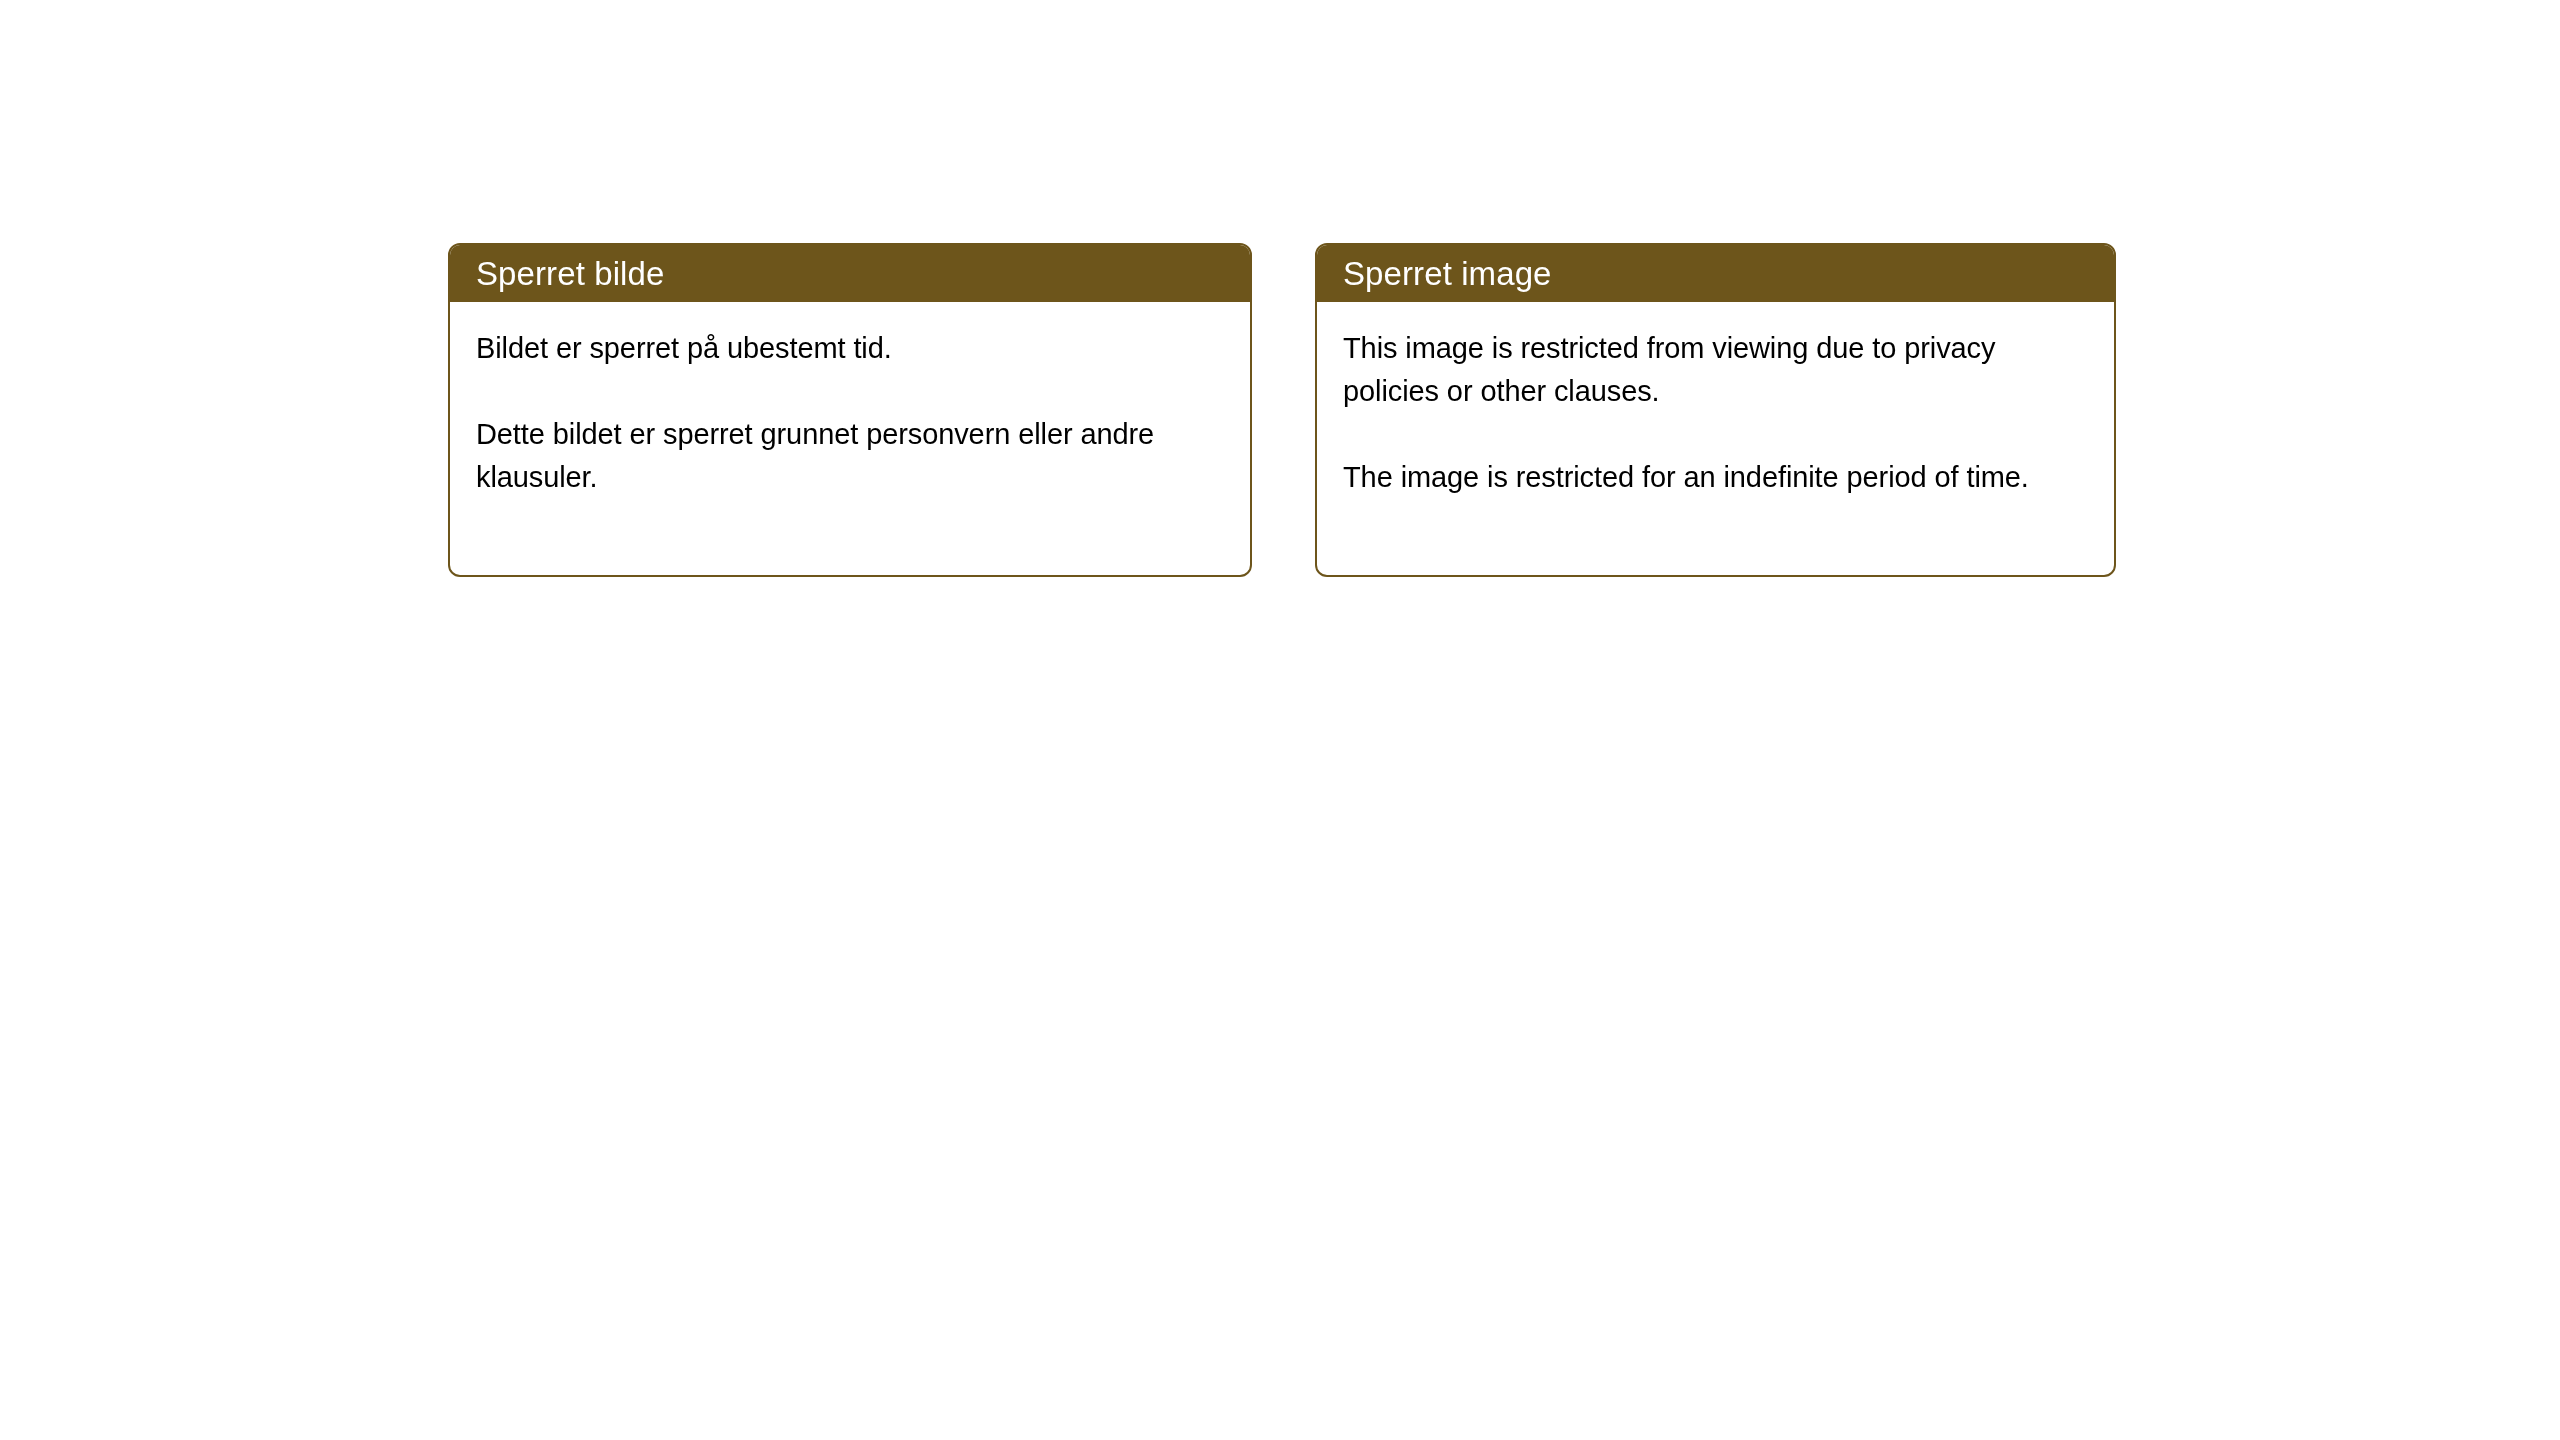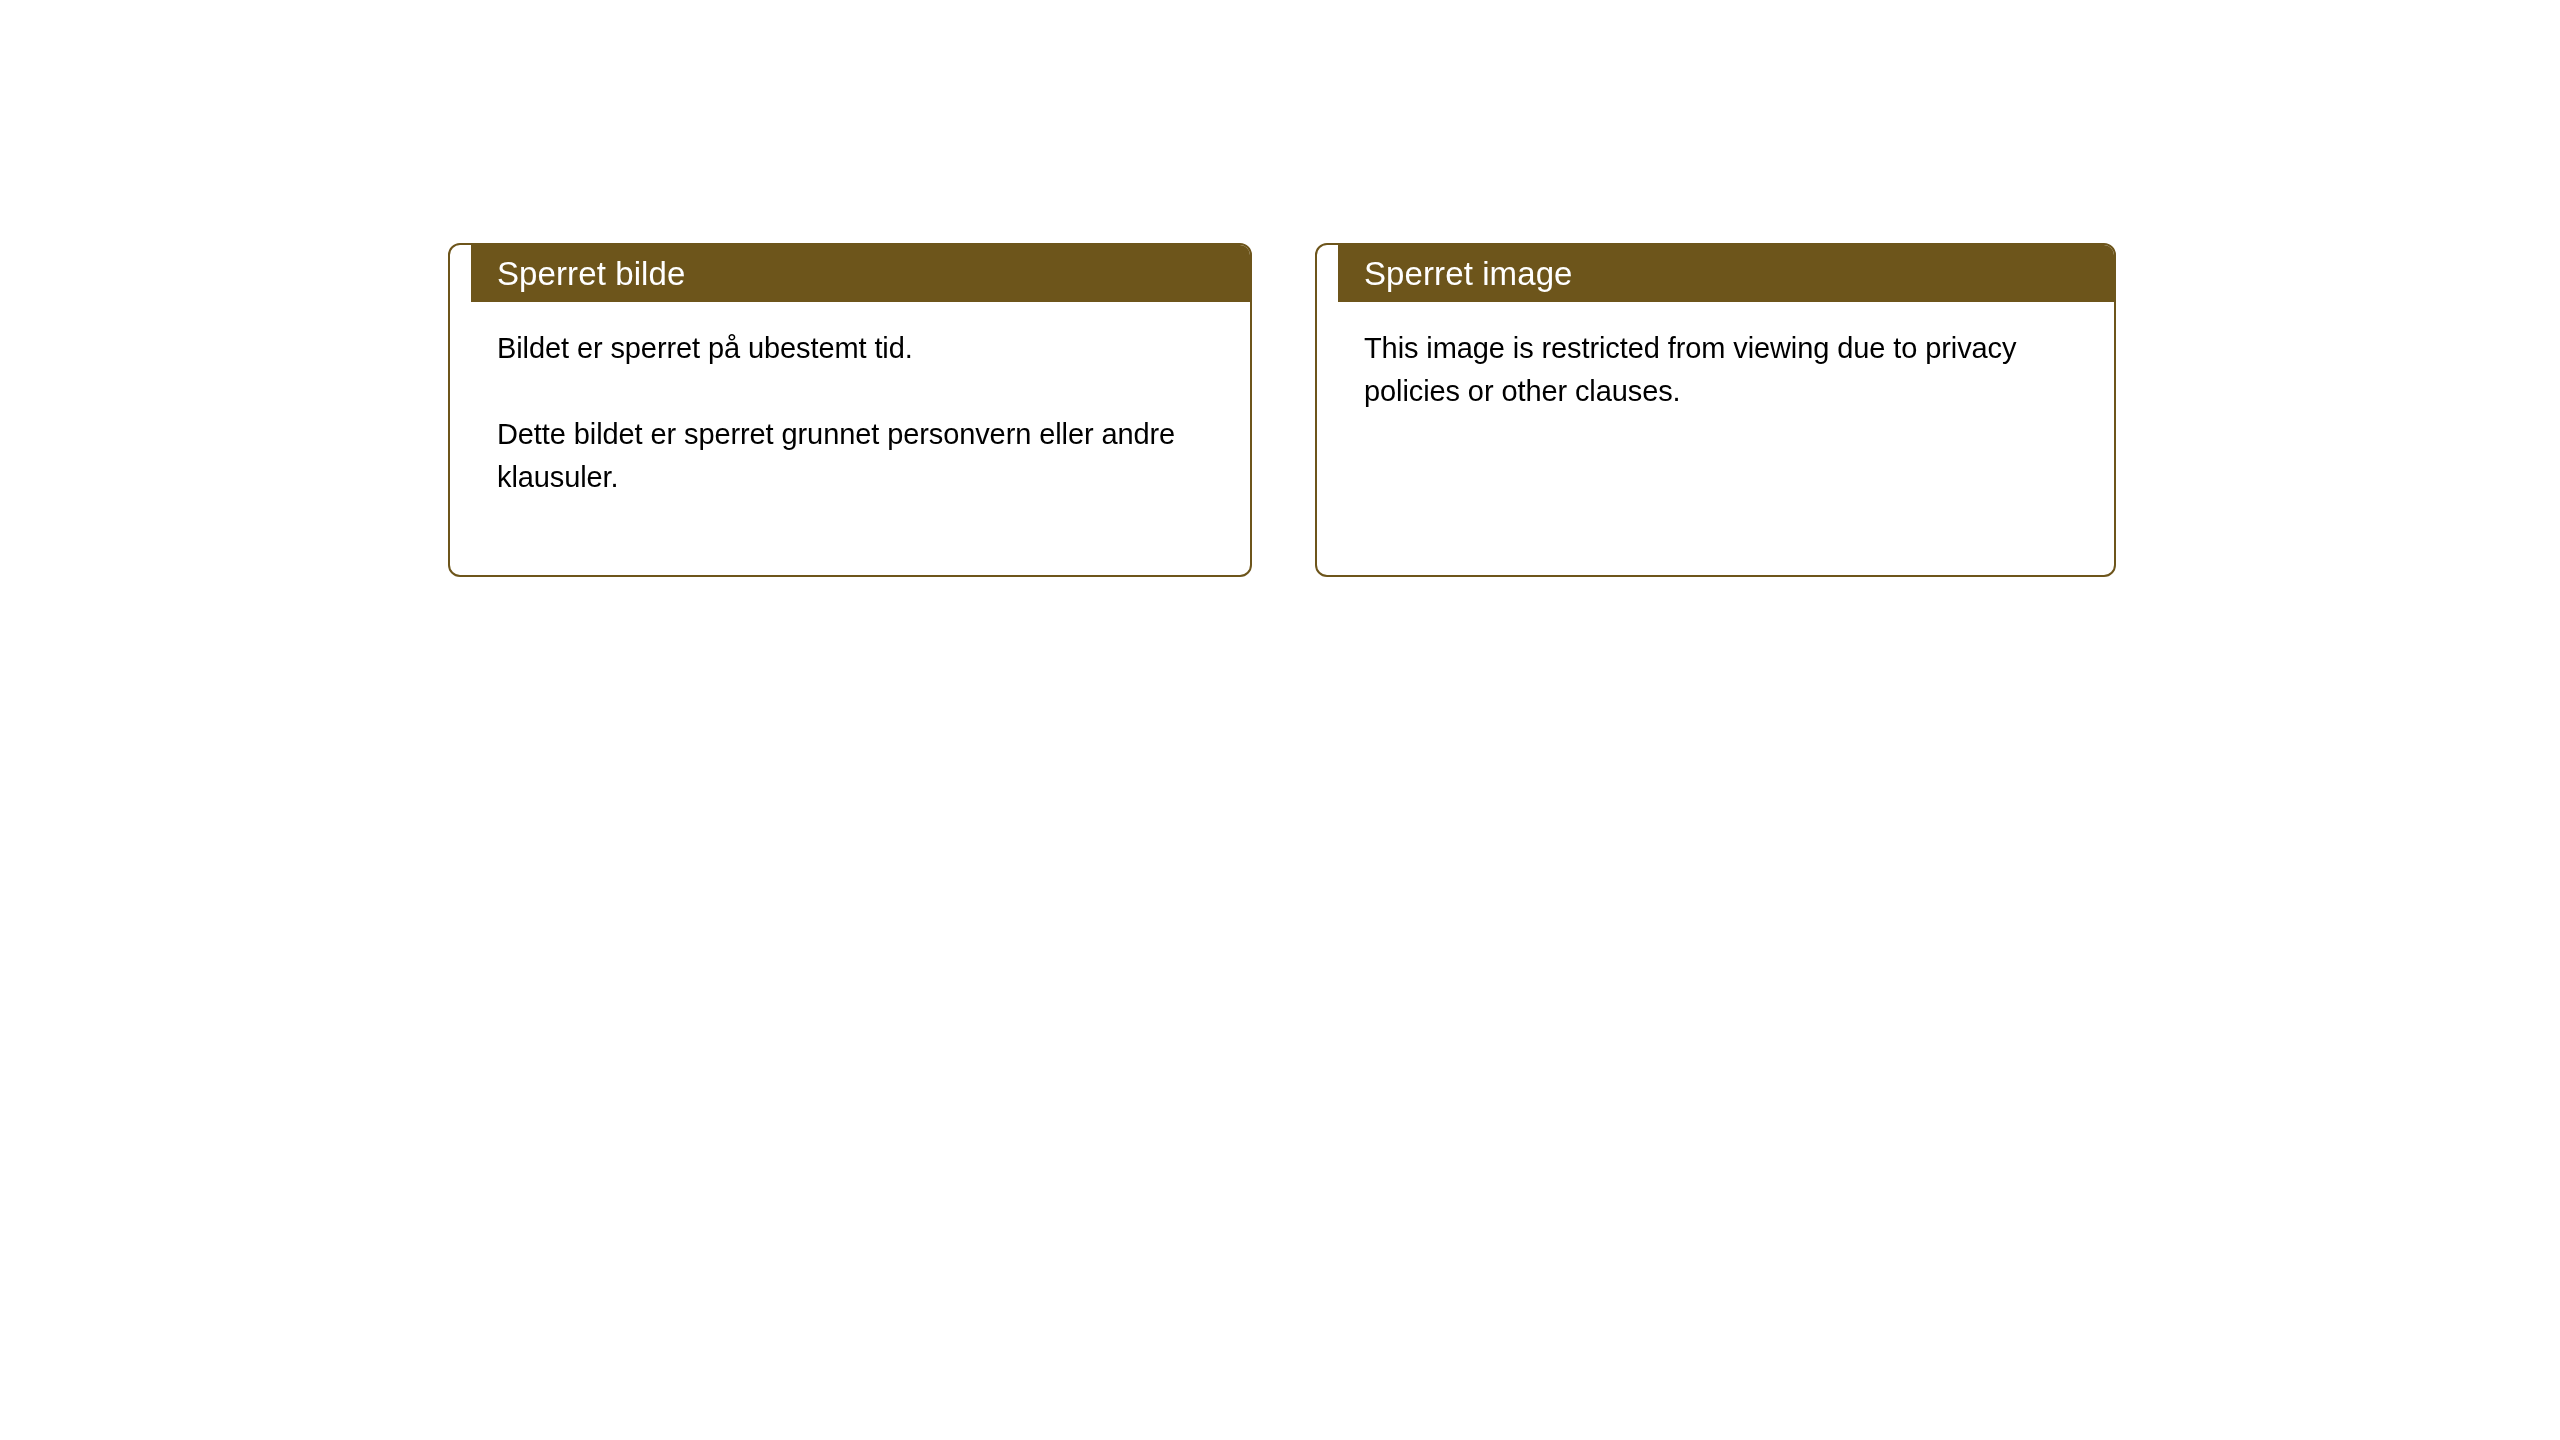--- a/index.html
+++ b/index.html
@@ -25,21 +25,20 @@
 
   .notice-panel {
     position: absolute;
     top: 0;
     box-sizing: border-box;
     background: #ffffff;
     border: 2px solid #6d551b;
     border-radius: 12px;
     overflow: hidden;
     height: 334px;
-    padding-left: 21px;
   }
 
   #panel-blocked-no {
     left: 0;
     width: 804px;
   }
 
   #panel-blocked-en {
     left: 867px;
     width: 801px;
@@ -95,16 +94,17 @@
       <p class="notice-paragraph">Dette bildet er sperret grunnet personvern eller andre klausuler.</p>
     </div>
   </section>
 
   <section class="notice-panel" id="panel-blocked-en">
     <div class="notice-header">
       <h2 class="notice-title">Sperret image</h2>
     </div>
     <div class="notice-body">
       <p class="notice-paragraph">This image is restricted from viewing due to privacy policies or other clauses.</p>
+      <p class="notice-paragraph">The image is restricted for an indefinite period of time.</p>
     </div>
   </section>
 
 </div>
 
 </body></html>

